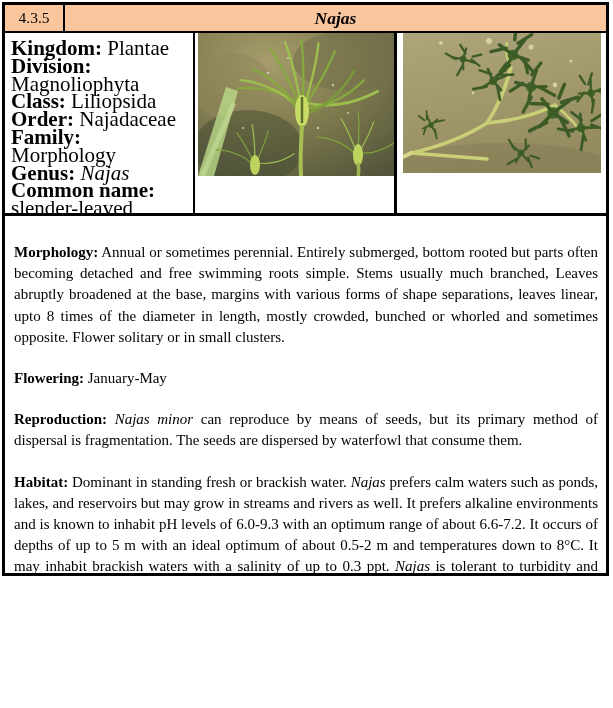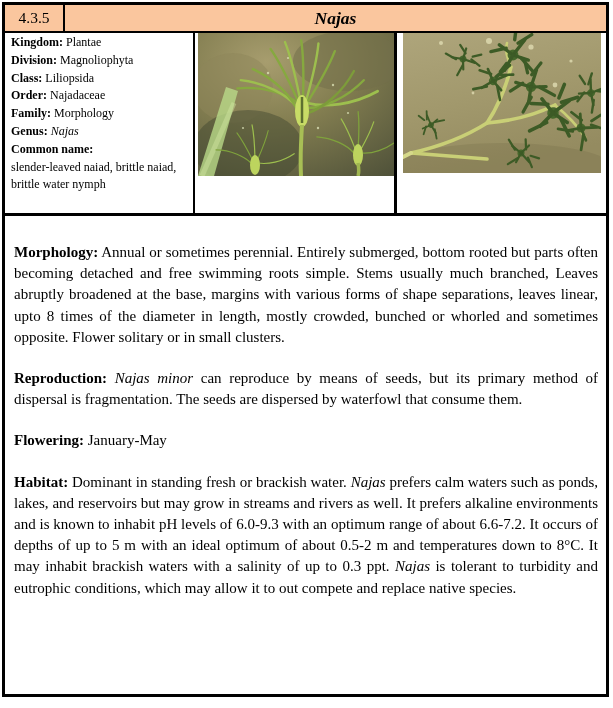--- a/index.html
+++ b/index.html
@@ -6,21 +6,21 @@
   html, body { background: #ffffff; }
   body {
     width: 613px; height: 708px;
     position: relative;
     font-family: "Liberation Serif", serif;
     color: #000;
     overflow: hidden;
   }
   .doc-table {
     position: absolute; left: 2px; top: 2px;
-    width: 607px; height: 695px;
+    width: 607px; height: 574px;
     border: 3px solid #000;
     display: flex; flex-direction: column;
     background: #fff;
   }
   
   .header-row {
     display: flex; height: 28px; flex: 0 0 28px;
     background: var(--header-bg, #fac69e);
     border-bottom: 2px solid #000;
   }
@@ -37,22 +37,22 @@
   }
   .title-genus { font-weight: bold; font-style: italic; font-size: 17.5px; }
   
   .info-row {
     display: flex; height: 183px; flex: 0 0 183px;
     border-bottom: 3px solid #000;
   }
   .tax-cell {
     width: 190px; flex: 0 0 190px;
     border-right: 2px solid #000;
-    padding: 1px 5px 0 6px;
-    font-size: 12px; line-height: 17.8px;
+    padding: 7px 5px 0 6px;
+    font-size: 21px; line-height: 17.8px;
     overflow: hidden;
   }
   .tax-row b { font-weight: bold; }
   .it { font-style: italic; }
   .common-value { text-align: left; }
   .photo-cell-left {
     width: 202px; flex: 0 0 202px;
     border-right: 3px solid #000;
     padding-left: 3px; overflow: hidden;
   }
@@ -212,19 +212,19 @@
           <circle cx="168" cy="28" r="1.6"></circle>
             <circle cx="70" cy="60" r="1.4"></circle>
         </g>
       </svg>
     </div>
   </div>
 
   <div class="body-row">
     <div id="sections">
         <p class="section"><b>Morphology:</b><span> Annual or sometimes perennial. Entirely submerged, bottom rooted but parts often becoming detached and free swimming roots simple. Stems usually much branched, Leaves abruptly broadened at the base, margins with various forms of shape separations, leaves linear, upto 8 times of the diameter in length, mostly crowded, bunched or whorled and sometimes opposite. Flower solitary or in small clusters.</span></p>
+        <p class="section"><b>Flowering:</b><span> January-May</span></p>
         <p class="section"><b>Reproduction:</b><span> </span><span class="it">Najas minor</span><span> can reproduce by means of seeds, but its primary method of dispersal is fragmentation. The seeds are dispersed by waterfowl that consume them.</span></p>
-        <p class="section"><b>Flowering:</b><span> January-May</span></p>
         <p class="section"><b>Habitat:</b><span> Dominant in standing fresh or brackish water. </span><span class="it">Najas</span><span> prefers calm waters such as ponds, lakes, and reservoirs but may grow in streams and rivers as well. It prefers alkaline environments and is known to inhabit pH levels of 6.0-9.3 with an optimum range of about 6.6-7.2. It occurs of depths of up to 5 m with an ideal optimum of about 0.5-2 m and temperatures down to 8°C. It may inhabit brackish waters with a salinity of up to 0.3 ppt. </span><span class="it">Najas</span><span> is tolerant to turbidity and eutrophic conditions, which may allow it to out compete and replace native species.</span></p>
       </div>
   </div>
 
 </div>
 
 </body></html>

